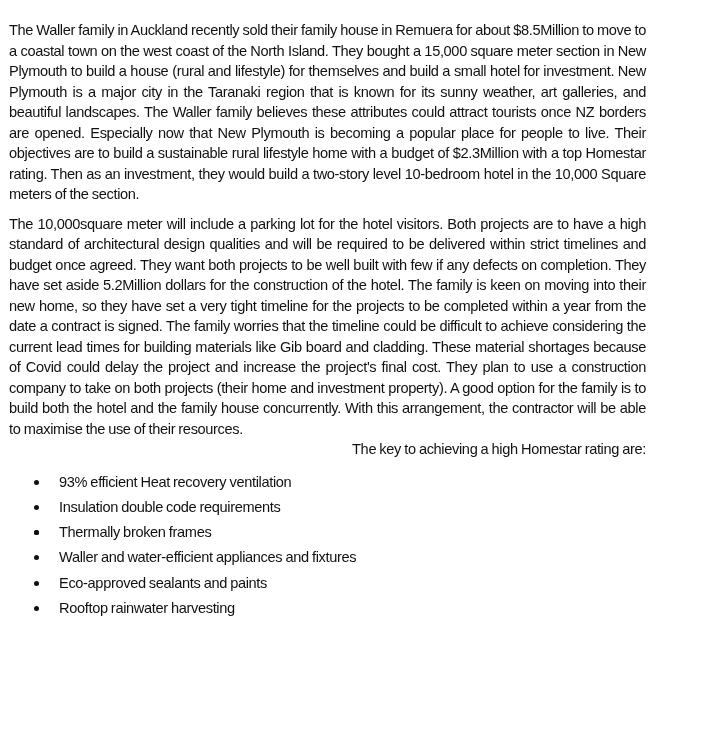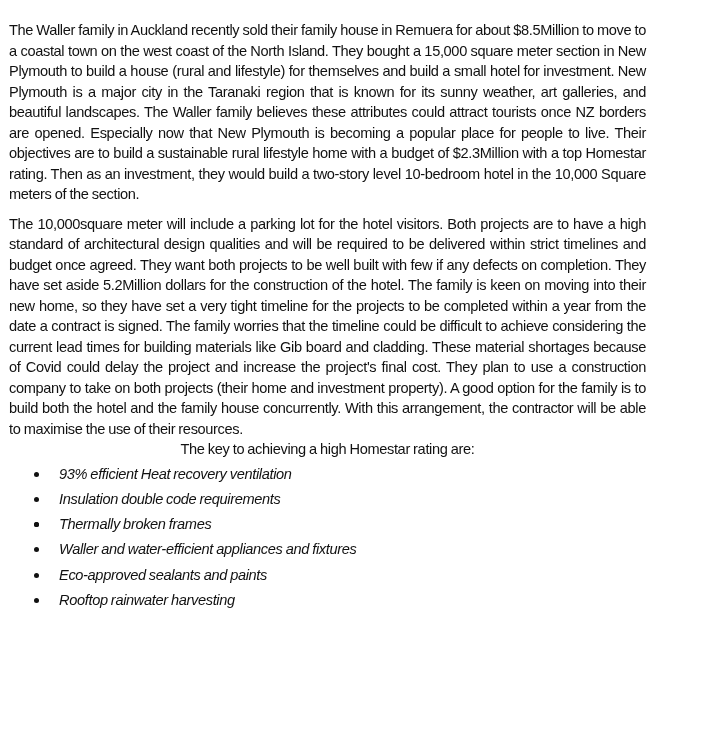--- a/index.html
+++ b/index.html
@@ -16,23 +16,23 @@
     p {
       margin: 0;
       font-size: 14.6px;
       line-height: 20.5px;
       text-align: justify;
       letter-spacing: -0.35px;
       word-spacing: -0.5px;
     }
     p.para1 { margin-bottom: 9px; }
     p.para2 { margin-bottom: 0; }
-    p.intro { margin-bottom: 4px; text-align: center; }
+    p.intro { margin-bottom: 12px; text-align: right; }
     ul {
-      margin: 0; padding: 0; list-style: none; font-style: italic;
+      margin: 0; padding: 0; list-style: none;
     }
     li {
       position: relative;
       padding-left: 50px;
       font-size: 14.6px;
       line-height: 20.5px;
       margin-bottom: 4.8px;
       letter-spacing: -0.35px;
       word-spacing: -0.5px;
       text-align: justify;

